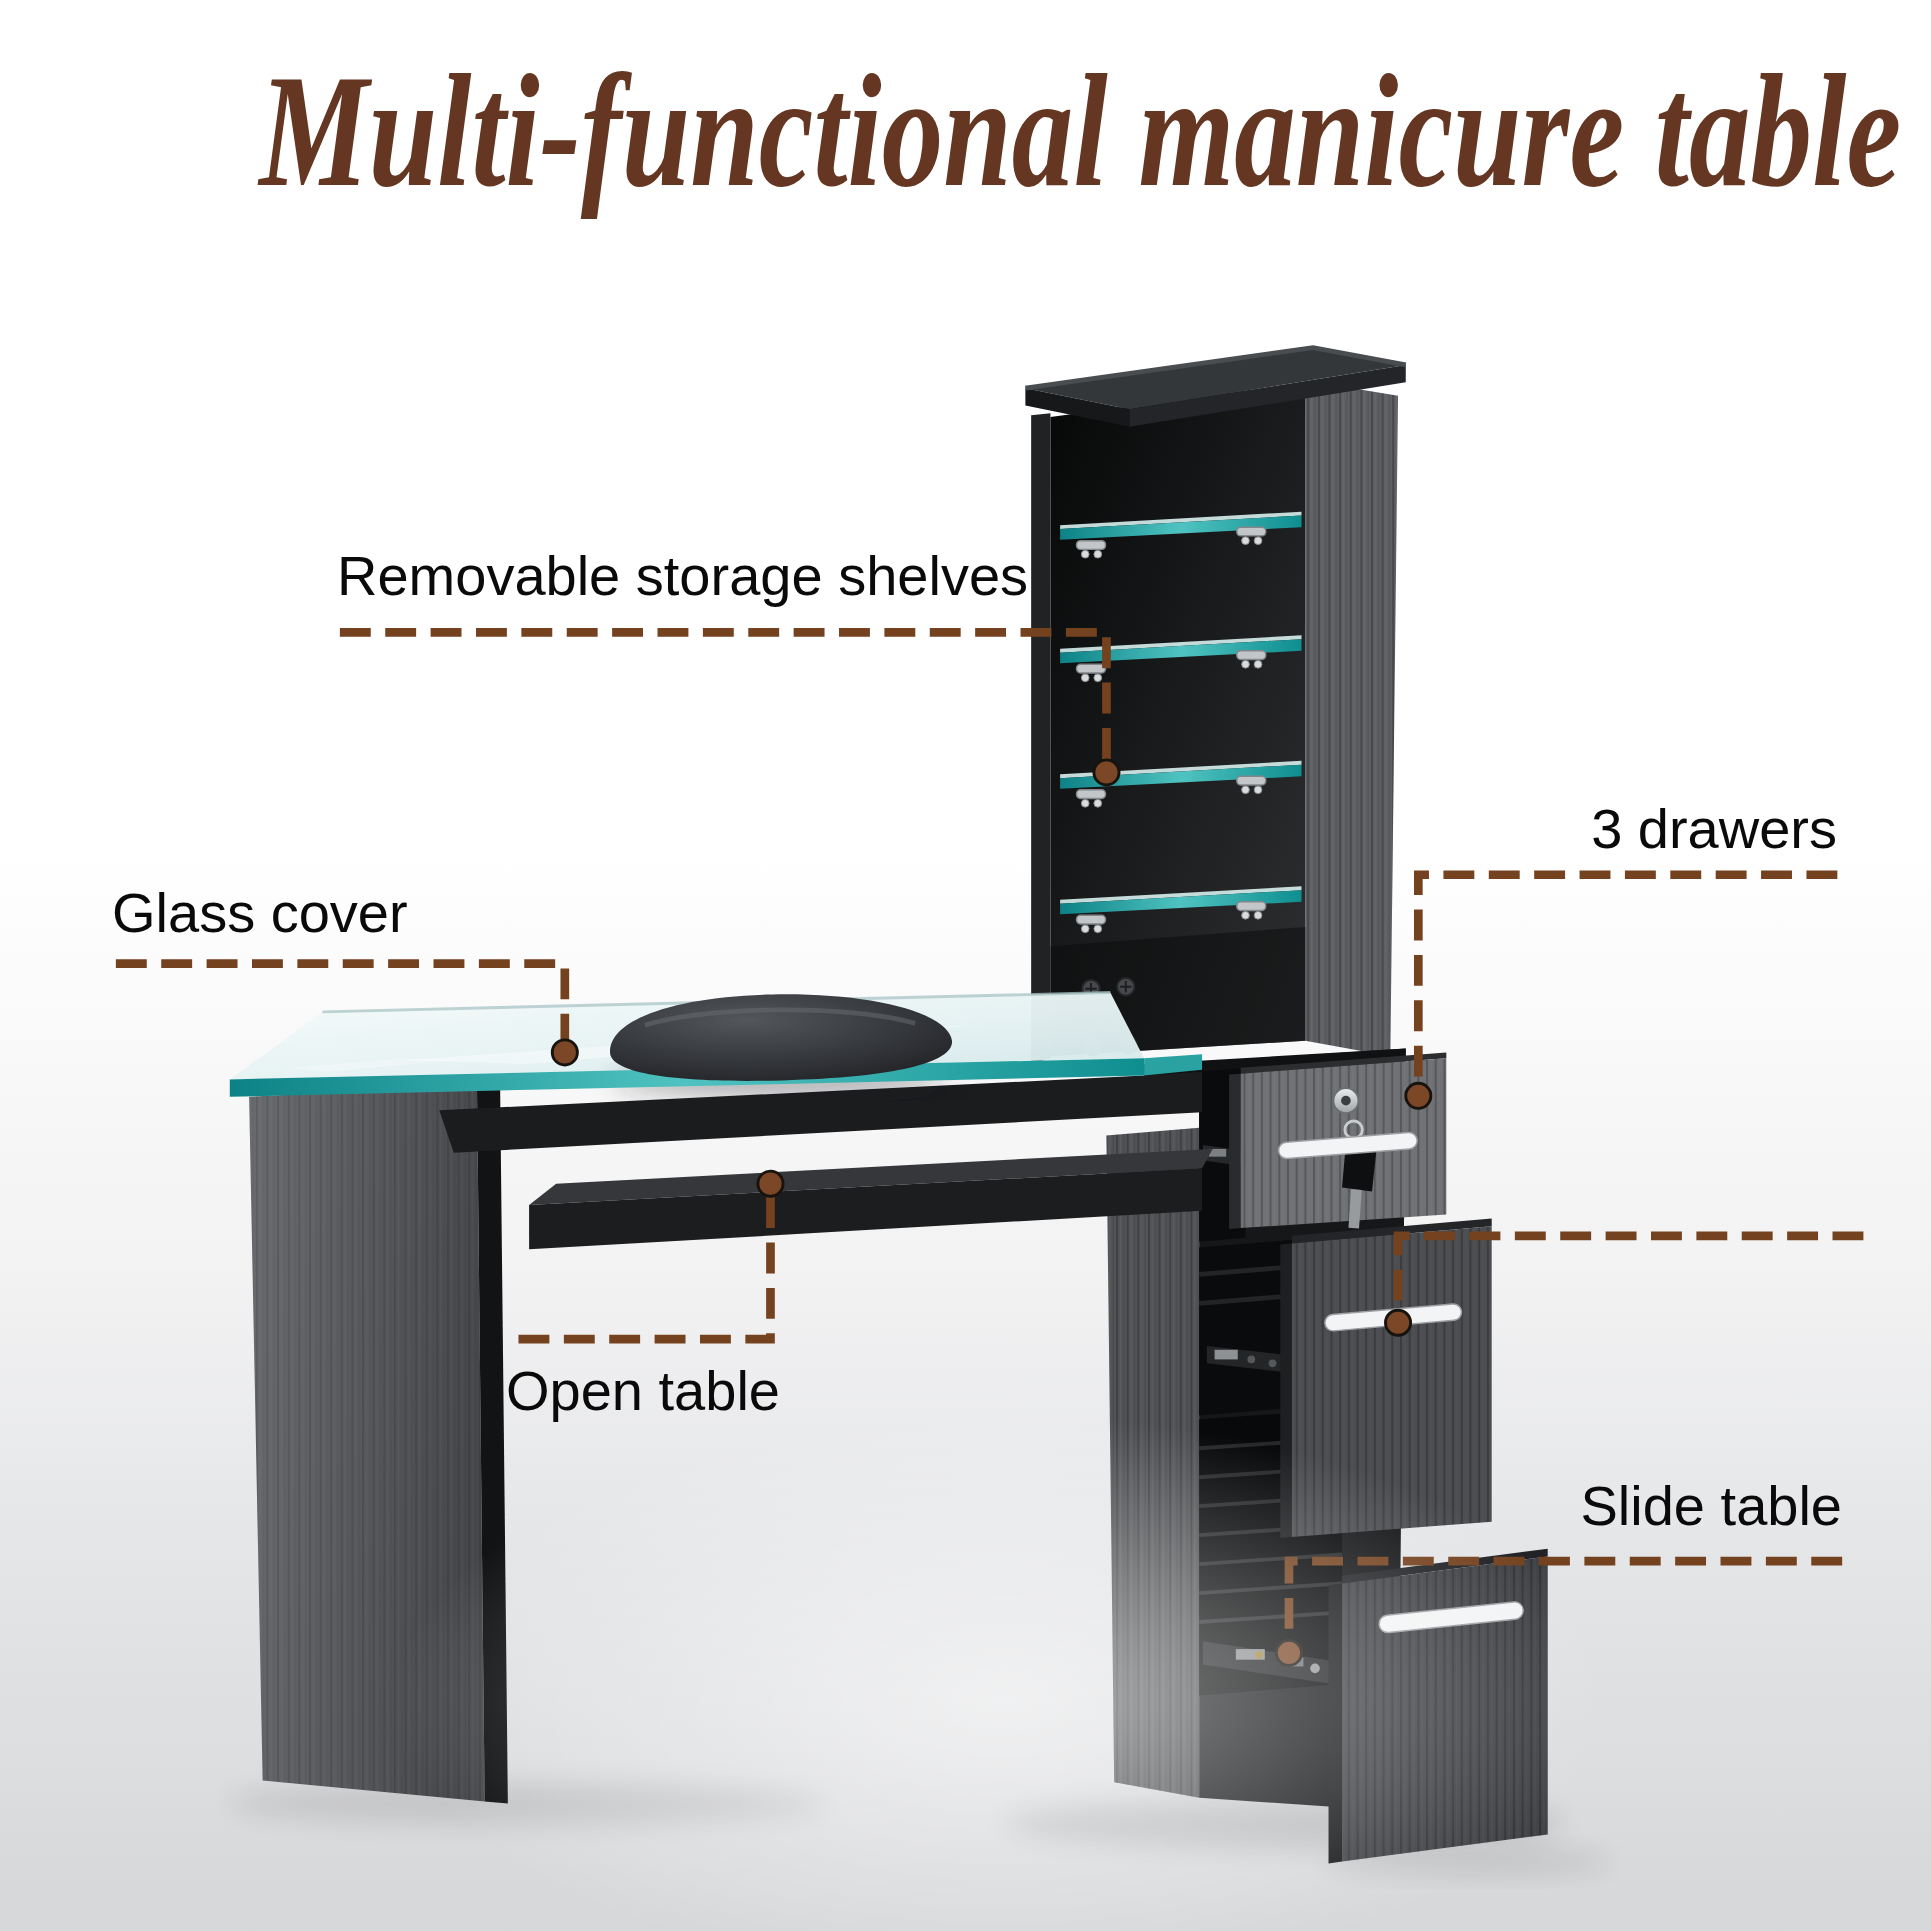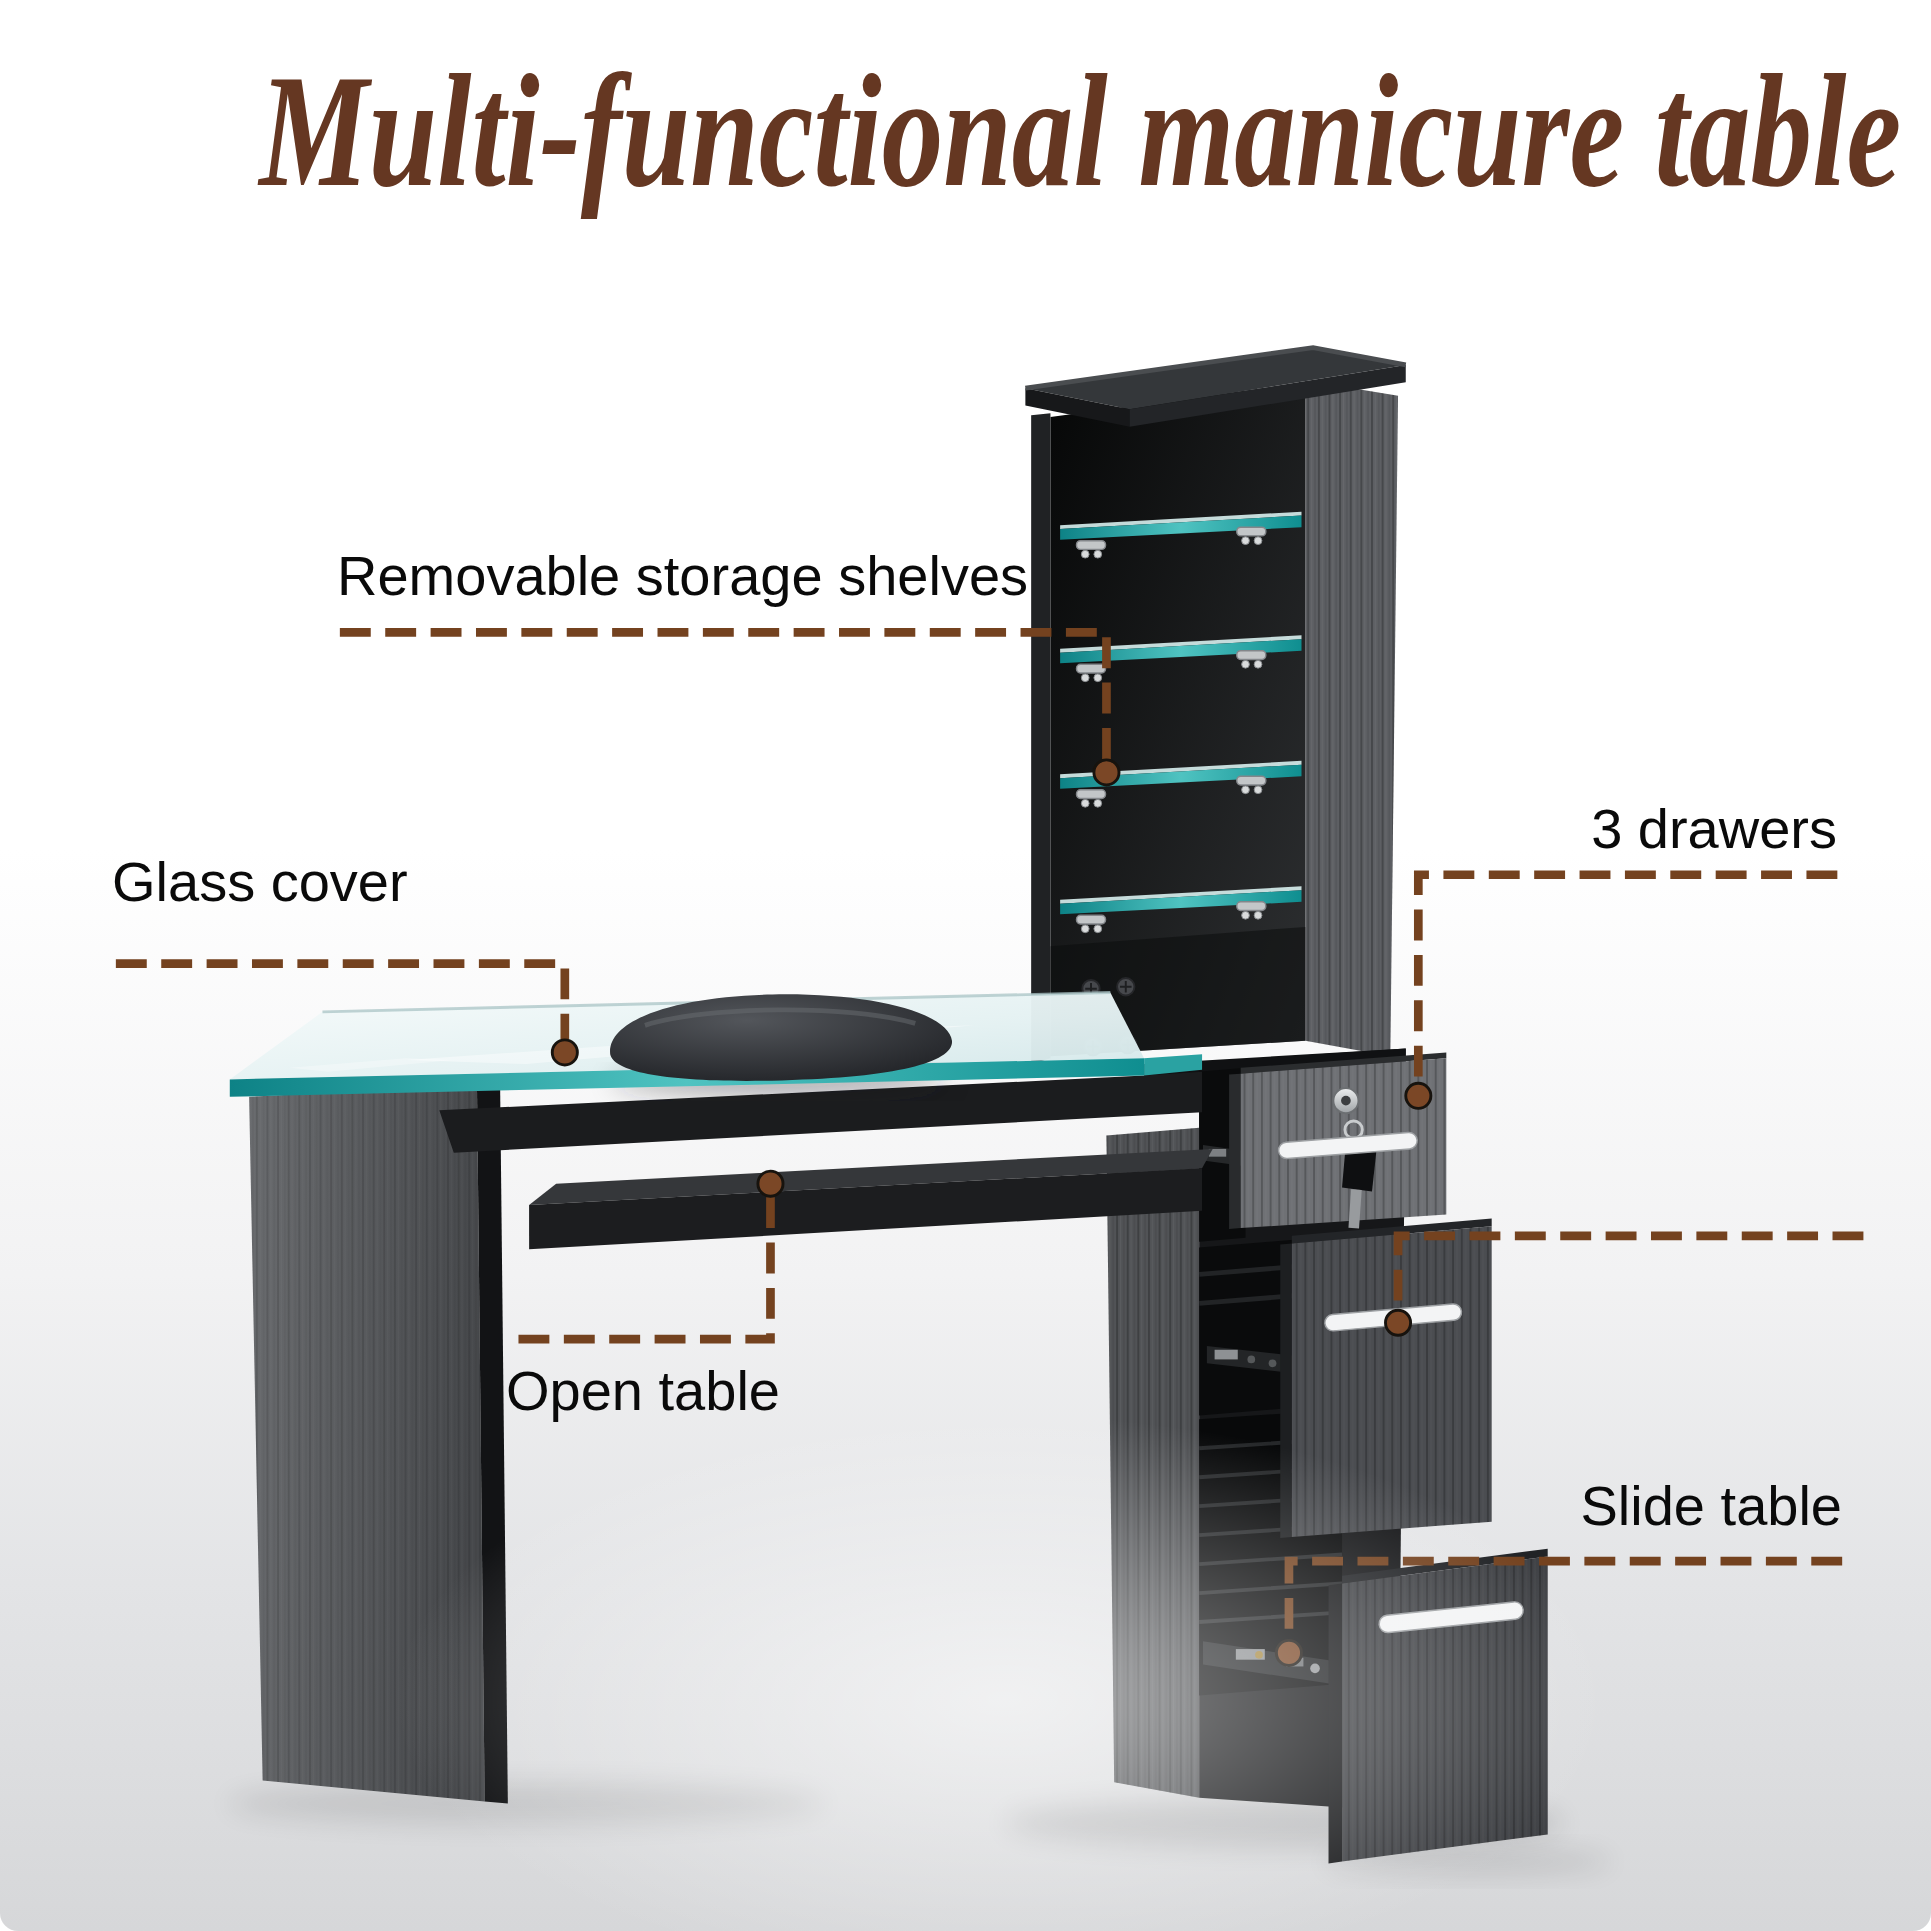--- a/index.html
+++ b/index.html
@@ -8,41 +8,40 @@
     --callout-line-color:#74421f;
     --callout-dot-color:#7b4726;
     --background-top:#ffffff;
     --background-bottom:#d6d7d9;
   }
   html,body{margin:0;padding:0;}
   body{width:1931px;height:1931px;font-family:"Liberation Sans",sans-serif;}
   .scene{
     position:relative;width:1931px;height:1931px;overflow:hidden;
     background:linear-gradient(180deg,var(--background-top) 0%,var(--background-top) 44%,#f2f2f3 66%,#e3e4e6 82%,var(--background-bottom) 100%);
-    border-radius:18px;
   }
   .scene::after{
     content:"";position:absolute;inset:0;pointer-events:none;
     background:radial-gradient(ellipse 869px 406px at 52% 88%, rgba(255,255,255,0.55), rgba(255,255,255,0) 70%);
   }
   .stage-svg{position:absolute;left:0;top:0;width:1931px;height:1931px;}
   .title{
     position:absolute;left:0;right:0;top:42px;margin:0;z-index:5;
     text-align:center;white-space:nowrap;
     font-family:"Liberation Serif",serif;font-style:italic;font-weight:bold;
     font-size:162px;line-height:1.1;color:var(--title-color);
   }
   .title .title-inner{display:inline-block;transform:scaleX(0.76);transform-origin:center top;}
   .feature-label{
     position:absolute;z-index:6;white-space:nowrap;
     font-size:56px;line-height:1.08;color:var(--label-color);
     letter-spacing:0px;
   }
   .lbl-shelves{left:337px;top:546px;}
-  .lbl-glass{left:112px;top:852px;}
+  .lbl-glass{left:112px;top:883px;}
   .lbl-drawers{right:94px;top:799px;text-align:center;}
   .lbl-handles{right:68px;top:1154px;text-align:right;}
   .lbl-open{left:506px;top:1361px;}
   .lbl-rails{right:89px;top:1476px;text-align:right;}
   .callout-line{fill:none;stroke:var(--callout-line-color);stroke-width:9;stroke-dasharray:32 15;stroke-linecap:butt;}
   .callout-dot{fill:var(--callout-dot-color);stroke:#17130e;stroke-width:3;}
 </style>
 </head>
 <body>
 

